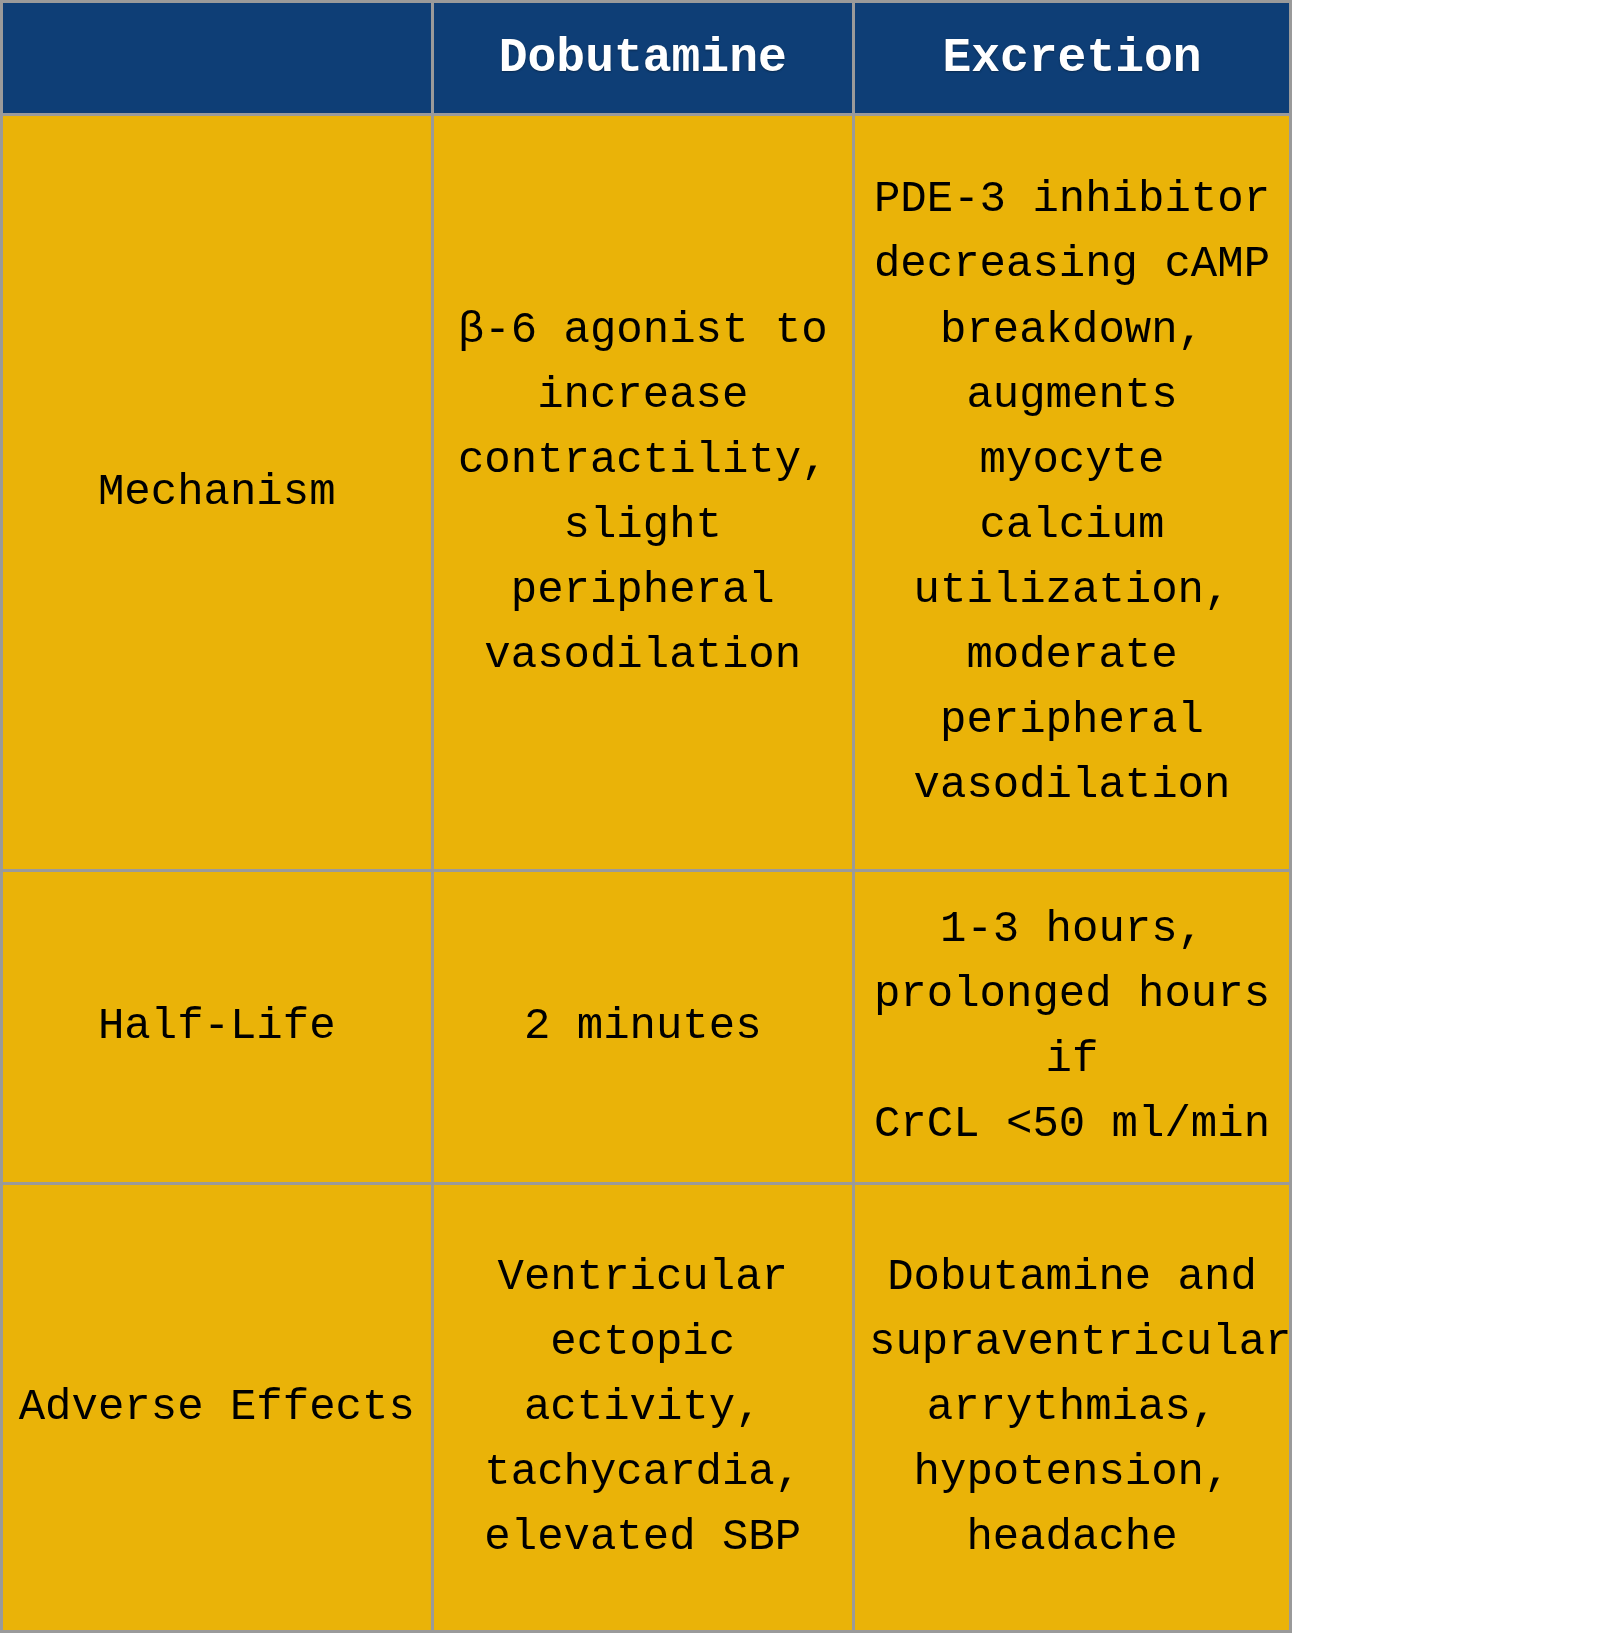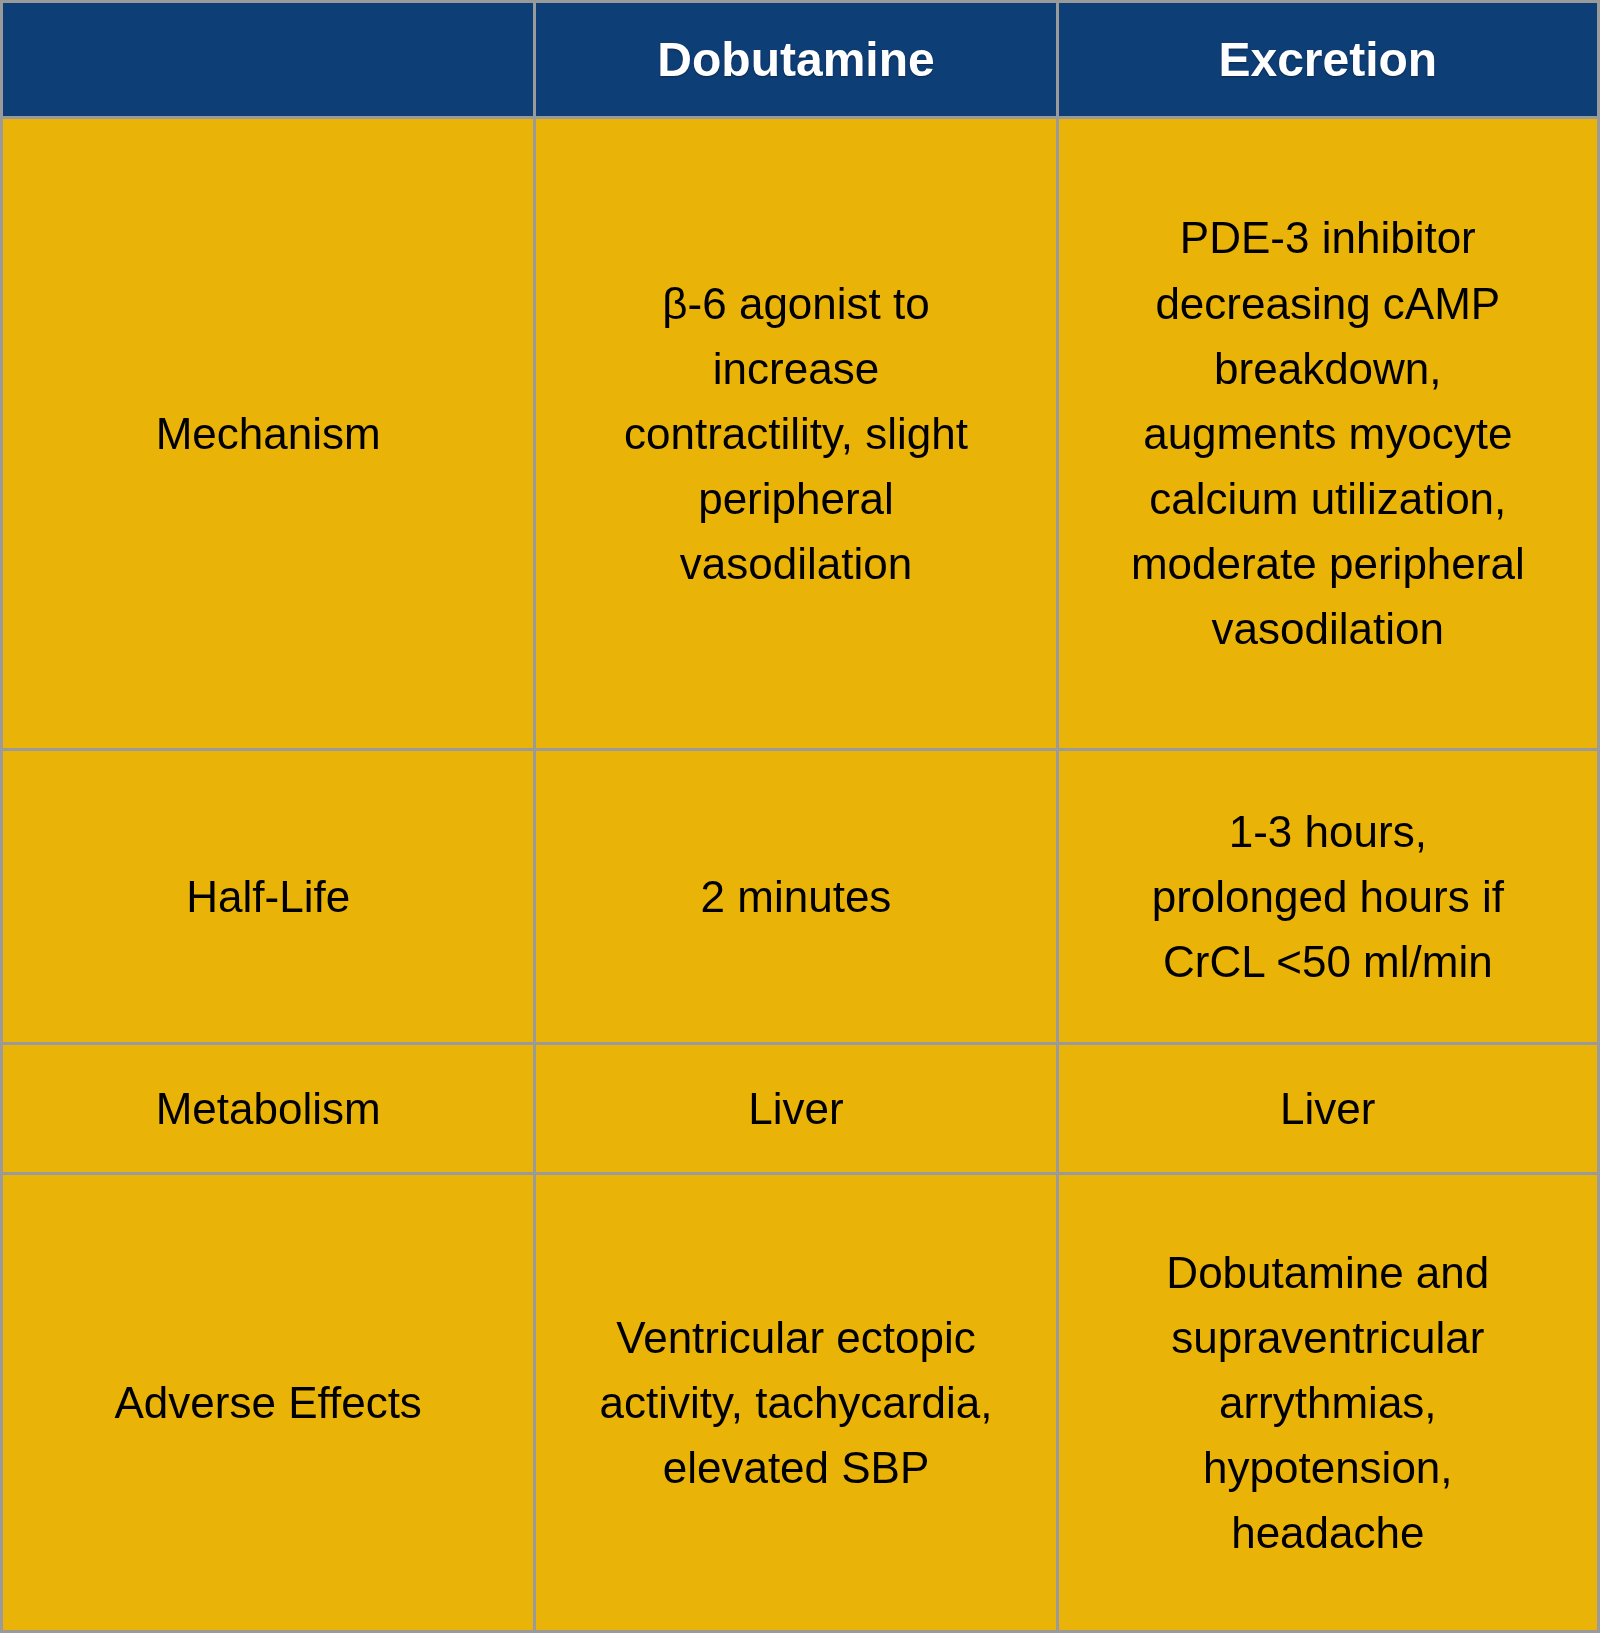--- a/index.html
+++ b/index.html
@@ -1,24 +1,24 @@
 <!DOCTYPE html>
 <html><head>
 <meta charset="utf-8">
 <style>
   html, body {
     margin: 0;
     padding: 0;
     background: #ffffff;
   }
   .table-frame {
-    width: 1600px;
+    width: 1292px;
     height: 1633px;
     box-sizing: border-box;
-    font-family: Liberation Sans, sans-serif;
+    font-family: Liberation Mono, monospace;
     color: #000000;
   }
   table.drug-table {
     width: 100%;
     height: 100%;
     border-collapse: collapse;
     table-layout: fixed;
   }
   table.drug-table td, table.drug-table th {
     border: 3px solid #9a9a9a;
@@ -89,25 +89,20 @@
 
       <tr class="row-halflife">
         <td class="label-cell">Half-Life</td>
         <td class="value-cell">2 minutes</td>
         <td class="value-cell">1-3 hours,
 prolonged hours if
 CrCL &lt;50 ml/min</td>
       </tr>
 
 
-      <tr class="row-metabolism">
-        <td class="label-cell">Metabolism</td>
-        <td class="value-cell">Liver</td>
-        <td class="value-cell">Liver</td>
-      </tr>
 
 
       <tr class="row-adverse">
         <td class="label-cell">Adverse Effects</td>
         <td class="value-cell">Ventricular ectopic
 activity, tachycardia,
 elevated SBP</td>
         <td class="value-cell">Dobutamine and
 supraventricular
 arrythmias,

